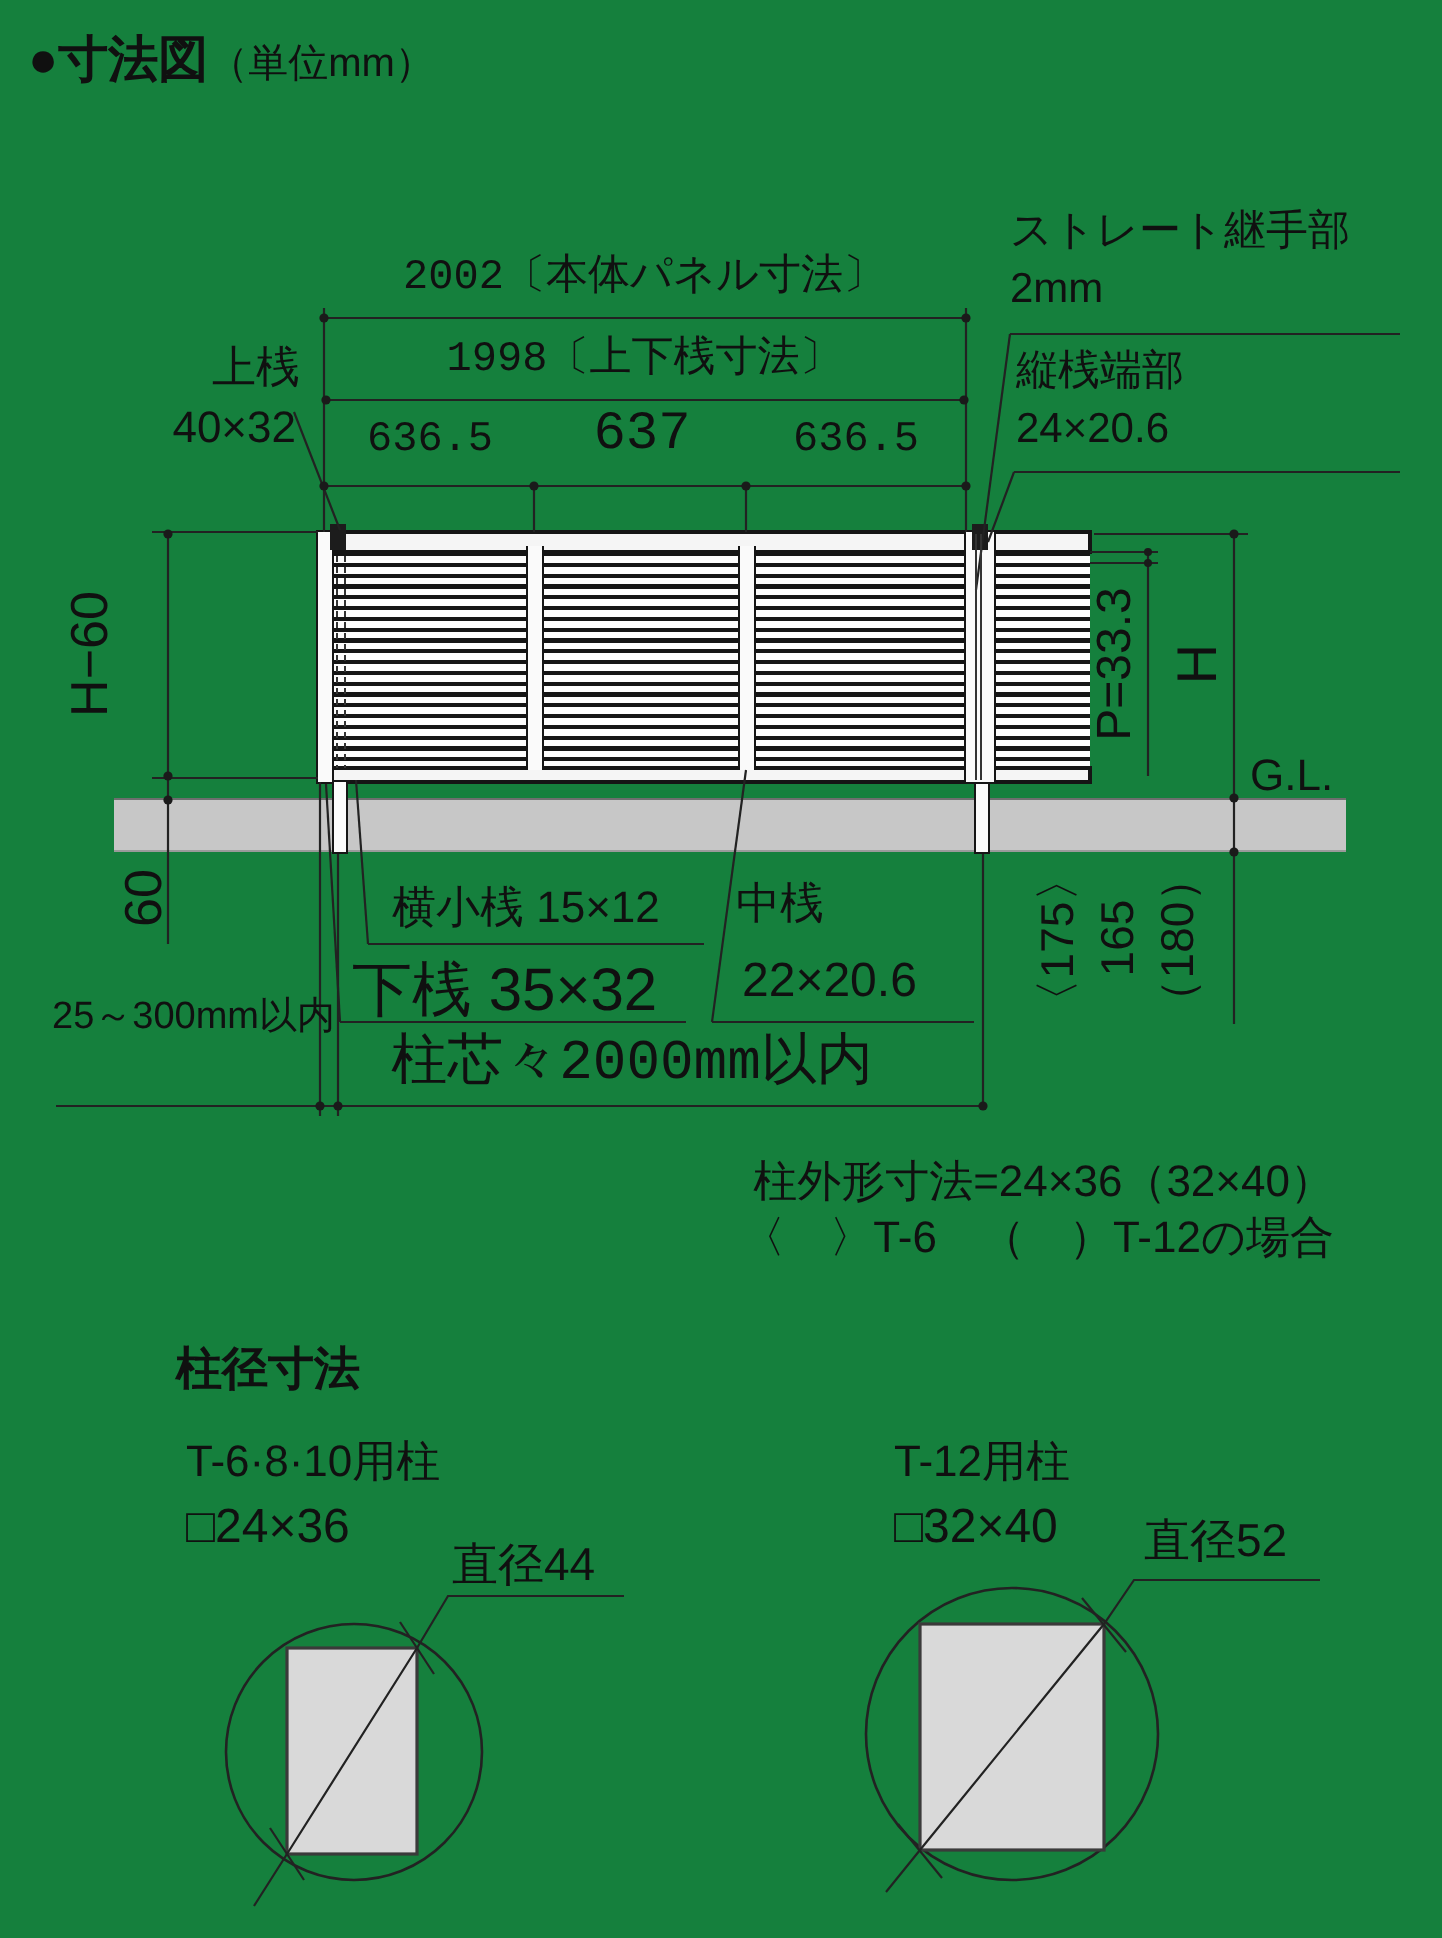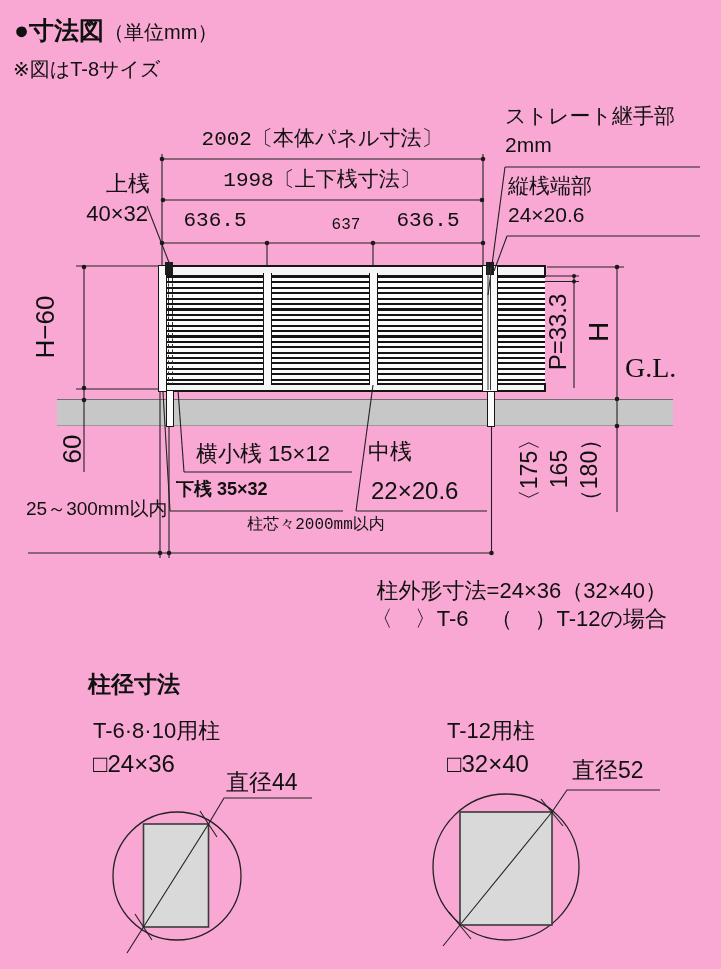--- a/index.html
+++ b/index.html
@@ -1,17 +1,17 @@
 <!DOCTYPE html>
 <html><head>
 <meta charset="utf-8">
 <style>
   html,body{margin:0;padding:0;background:#fff;}
   #canvas{
-    position:relative;width:721px;height:969px;background:#f9a8d4;overflow:hidden;
+    position:relative;width:721px;height:969px;background:#15803d;overflow:hidden;
     font-family:"Liberation Sans","DejaVu Sans",sans-serif;color:#101010;
   }
   .lbl{position:absolute;white-space:nowrap;line-height:1.12;color:#101010;}
   .ctr{transform:translateX(-50%);font-family:Liberation Mono, monospace;}
   .rgt{transform:translateX(-100%);}
   .rot{position:absolute;white-space:nowrap;transform:translate(-50%,-50%) rotate(-90deg);transform-origin:center center;color:#101010;}
   .b{font-weight:bold;}
   
   .part{position:absolute;box-sizing:border-box;}
   #slats{left:160px;top:276px;width:385px;height:108px;z-index:2;
@@ -142,53 +142,52 @@
       <rect x="460" y="812" width="92" height="113" fill="#d9d9d9" stroke="#3a3a3a" stroke-width="1.6"></rect>
       <polyline points="660,790 567,790 552,812 460,925 443,946" fill="none" stroke="#222" stroke-width="1.1"></polyline>
       <line x1="541" y1="799" x2="563" y2="826" stroke="#222" stroke-width="1.1"></line>
       <line x1="449" y1="912" x2="471" y2="939" stroke="#222" stroke-width="1.1"></line>
     </g>
   </svg>
 
   <div class="lbl txt" style="left:14px;top:16px;font-size:25px;">
     <span class="b">●寸法図</span><span style="font-size:20px;">（単位mm）</span>
   </div>
-  <div class="lbl txt" style="left:13px;top:58px;font-size:20px;">※図はT-8サイズ</div>
 
   <div class="lbl ctr txt" style="left:322px;top:128px;font-size:21px;">2002〔本体パネル寸法〕</div>
   <div class="lbl ctr txt" style="left:322px;top:169px;font-size:21px;">1998〔上下桟寸法〕</div>
   <div class="lbl ctr txt" style="left:215px;top:209px;font-size:21px;">636.5</div>
-  <div class="lbl ctr txt" style="left:321px;top:217px;font-size:16px;margin-left:25px;">637</div>
+  <div class="lbl ctr txt" style="left:321px;top:203px;font-size:27px;">637</div>
   <div class="lbl ctr txt" style="left:428px;top:209px;font-size:21px;">636.5</div>
 
   <div class="lbl rgt txt" style="left:150px;top:172px;font-size:22px;">上桟</div>
   <div class="lbl rgt txt" style="left:148px;top:202px;font-size:22px;">40×32</div>
 
   <div class="lbl txt" style="left:505px;top:104px;font-size:21px;">ストレート継手部</div>
   <div class="lbl txt" style="left:505px;top:133px;font-size:21px;">2mm</div>
   <div class="lbl txt" style="left:508px;top:174px;font-size:21px;">縦桟端部</div>
   <div class="lbl txt" style="left:508px;top:203px;font-size:21px;">24×20.6</div>
 
   <div class="rot txt" style="left:45px;top:327px;font-size:26px;">H−60</div>
   <div class="rot txt" style="left:72px;top:449px;font-size:26px;">60</div>
   <div class="rot txt" style="left:558px;top:332px;font-size:24px;">P=33.3</div>
   <div class="rot txt" style="left:599px;top:332px;font-size:28px;">H</div>
   <div class="rot txt" style="left:529px;top:470px;font-size:23px;">〈175〉</div>
   <div class="rot txt" style="left:559px;top:469px;font-size:23px;">165</div>
   <div class="rot txt" style="left:589px;top:470px;font-size:23px;">（180）</div>
 
-  <div class="lbl txt" style="left:625px;top:352px;font-size:28px;font-family:Liberation Serif, serif;">G.L.</div>
+  <div class="lbl txt" style="left:625px;top:376px;font-size:22px;">G.L.</div>
 
   <div class="lbl txt" style="left:196px;top:442px;font-size:22px;">横小桟 15×12</div>
-  <div class="lbl txt" style="left:176px;top:479px;font-size:18px;font-weight:bold;">下桟 35×32</div>
+  <div class="lbl txt" style="left:176px;top:479px;font-size:30px;">下桟 35×32</div>
   <div class="lbl txt" style="left:368px;top:440px;font-size:22px;">中桟</div>
   <div class="lbl txt" style="left:371px;top:478px;font-size:24px;text-align:center;">22×20.6</div>
 
   <div class="lbl txt" style="left:26px;top:498px;font-size:19px;">25～300mm以内</div>
-  <div class="lbl ctr txt" style="left:316px;top:517px;font-size:16px;">柱芯々2000mm以内</div>
+  <div class="lbl ctr txt" style="left:316px;top:517px;font-size:28px;">柱芯々2000mm以内</div>
   <div class="lbl rgt txt" style="left:667px;top:579px;font-size:22px;">柱外形寸法=24×36（32×40）</div>
   <div class="lbl rgt txt" style="left:667px;top:607px;font-size:22px;">〈　〉T-6　（　）T-12の場合</div>
 
   <div class="lbl b txt" style="left:88px;top:672px;font-size:23px;">柱径寸法</div>
   <div class="lbl txt" style="left:93px;top:719px;font-size:22px;">T-6·8·10用柱</div>
   <div class="lbl txt" style="left:93px;top:751px;font-size:24px;text-align:center;">□24×36</div>
   <div class="lbl txt" style="left:226px;top:770px;font-size:23px;">直径44</div>
   <div class="lbl txt" style="left:447px;top:719px;font-size:22px;">T-12用柱</div>
   <div class="lbl txt" style="left:447px;top:751px;font-size:24px;">□32×40</div>
   <div class="lbl txt" style="left:572px;top:758px;font-size:23px;">直径52</div>

